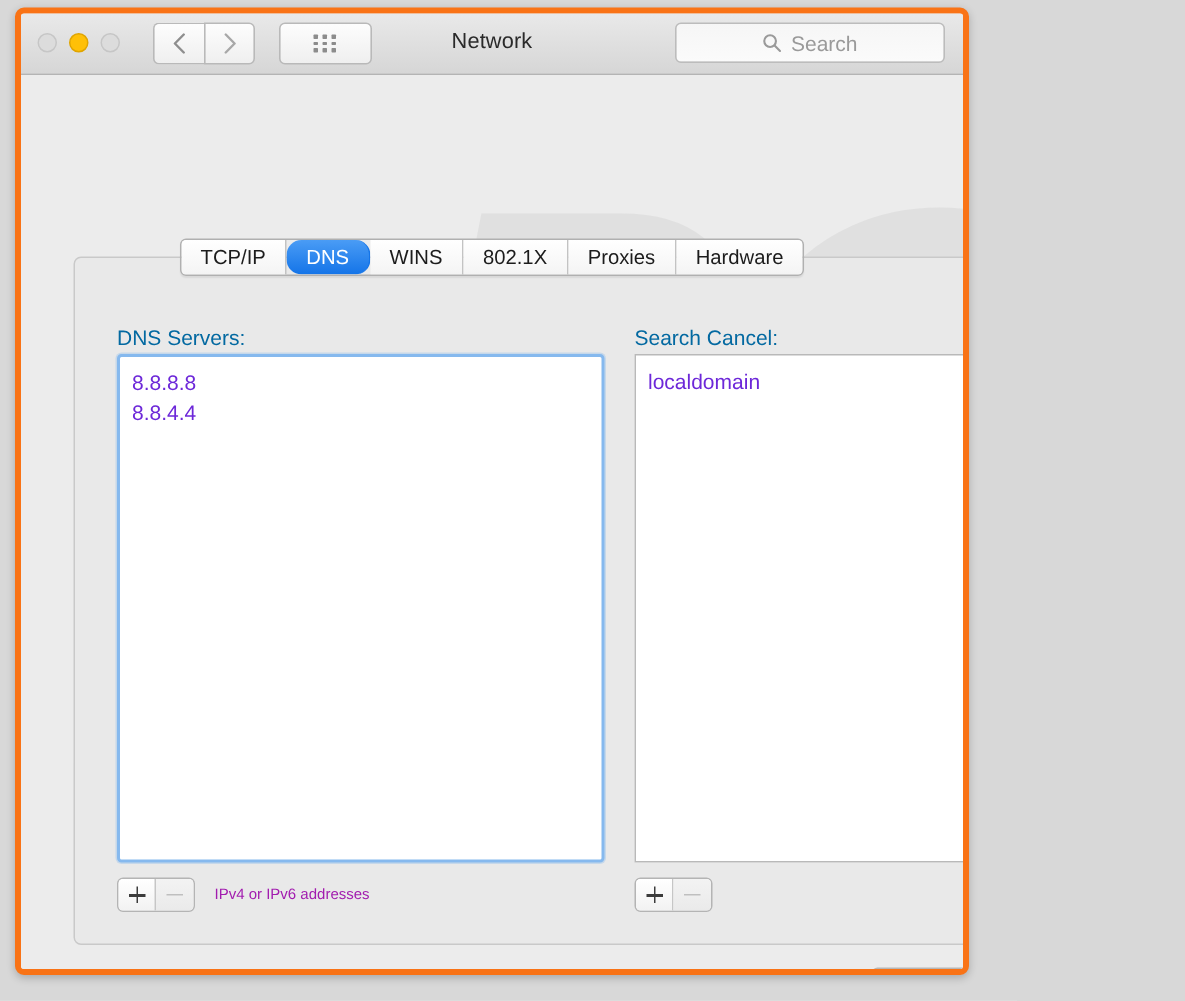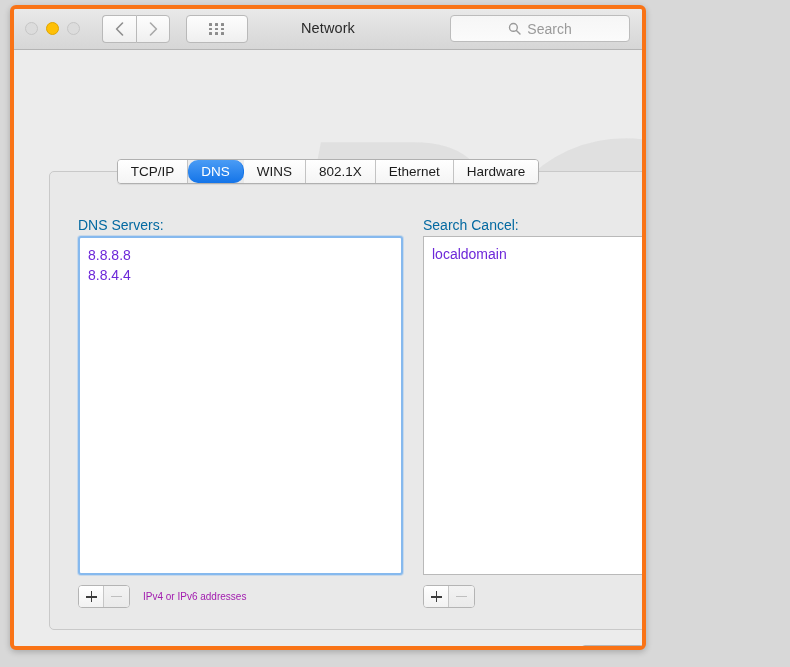--- a/index.html
+++ b/index.html
@@ -429,18 +429,18 @@
     <div id="help-btn">?</div>
     <div class="pushbtn" id="cancel-btn">Cancel</div>
     <div class="pushbtn" id="ok-btn">OK</div>
 
   <div id="tabbar">
         <div id="tabs">
           <div class="tab">TCP/IP</div>
           <div class="tab active">DNS</div>
           <div class="tab">WINS</div>
           <div class="tab">802.1X</div>
-          <div class="tab">Ethernet</div>
+          <div class="tab">Proxies</div>
           <div class="tab">Hardware</div>
         </div>
       </div>
     </div>
 </div>
 
 </body></html>

